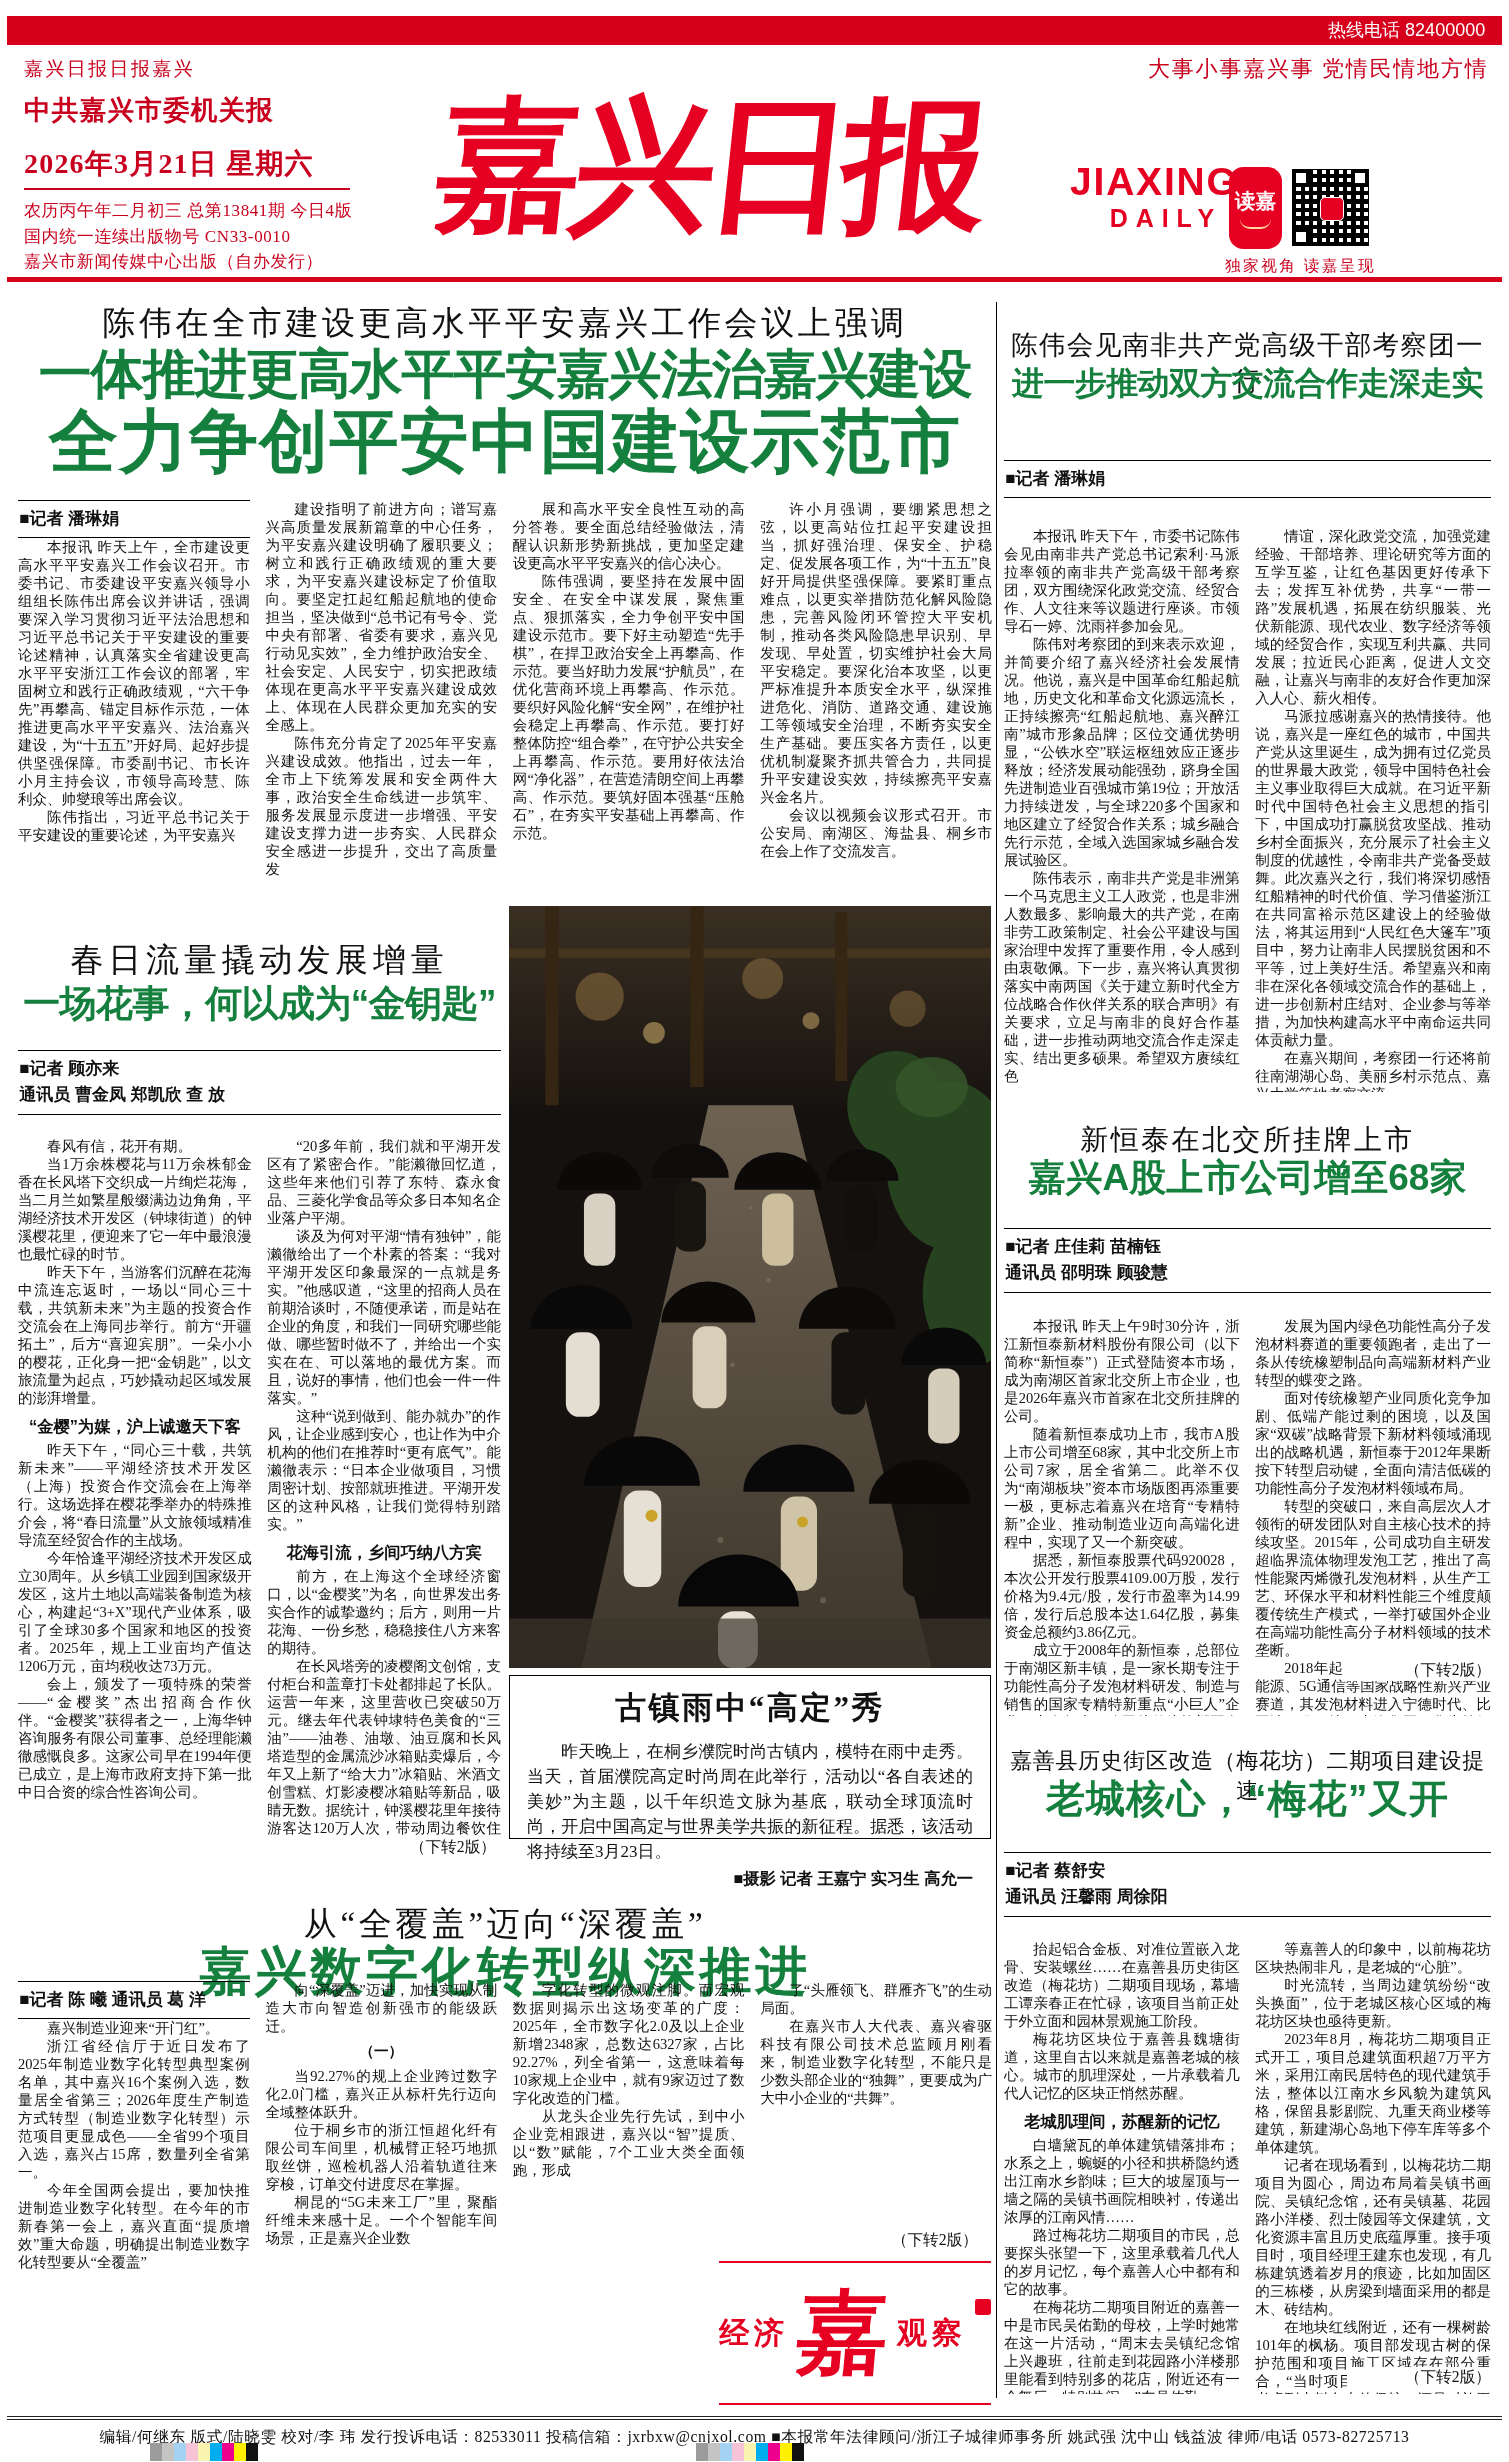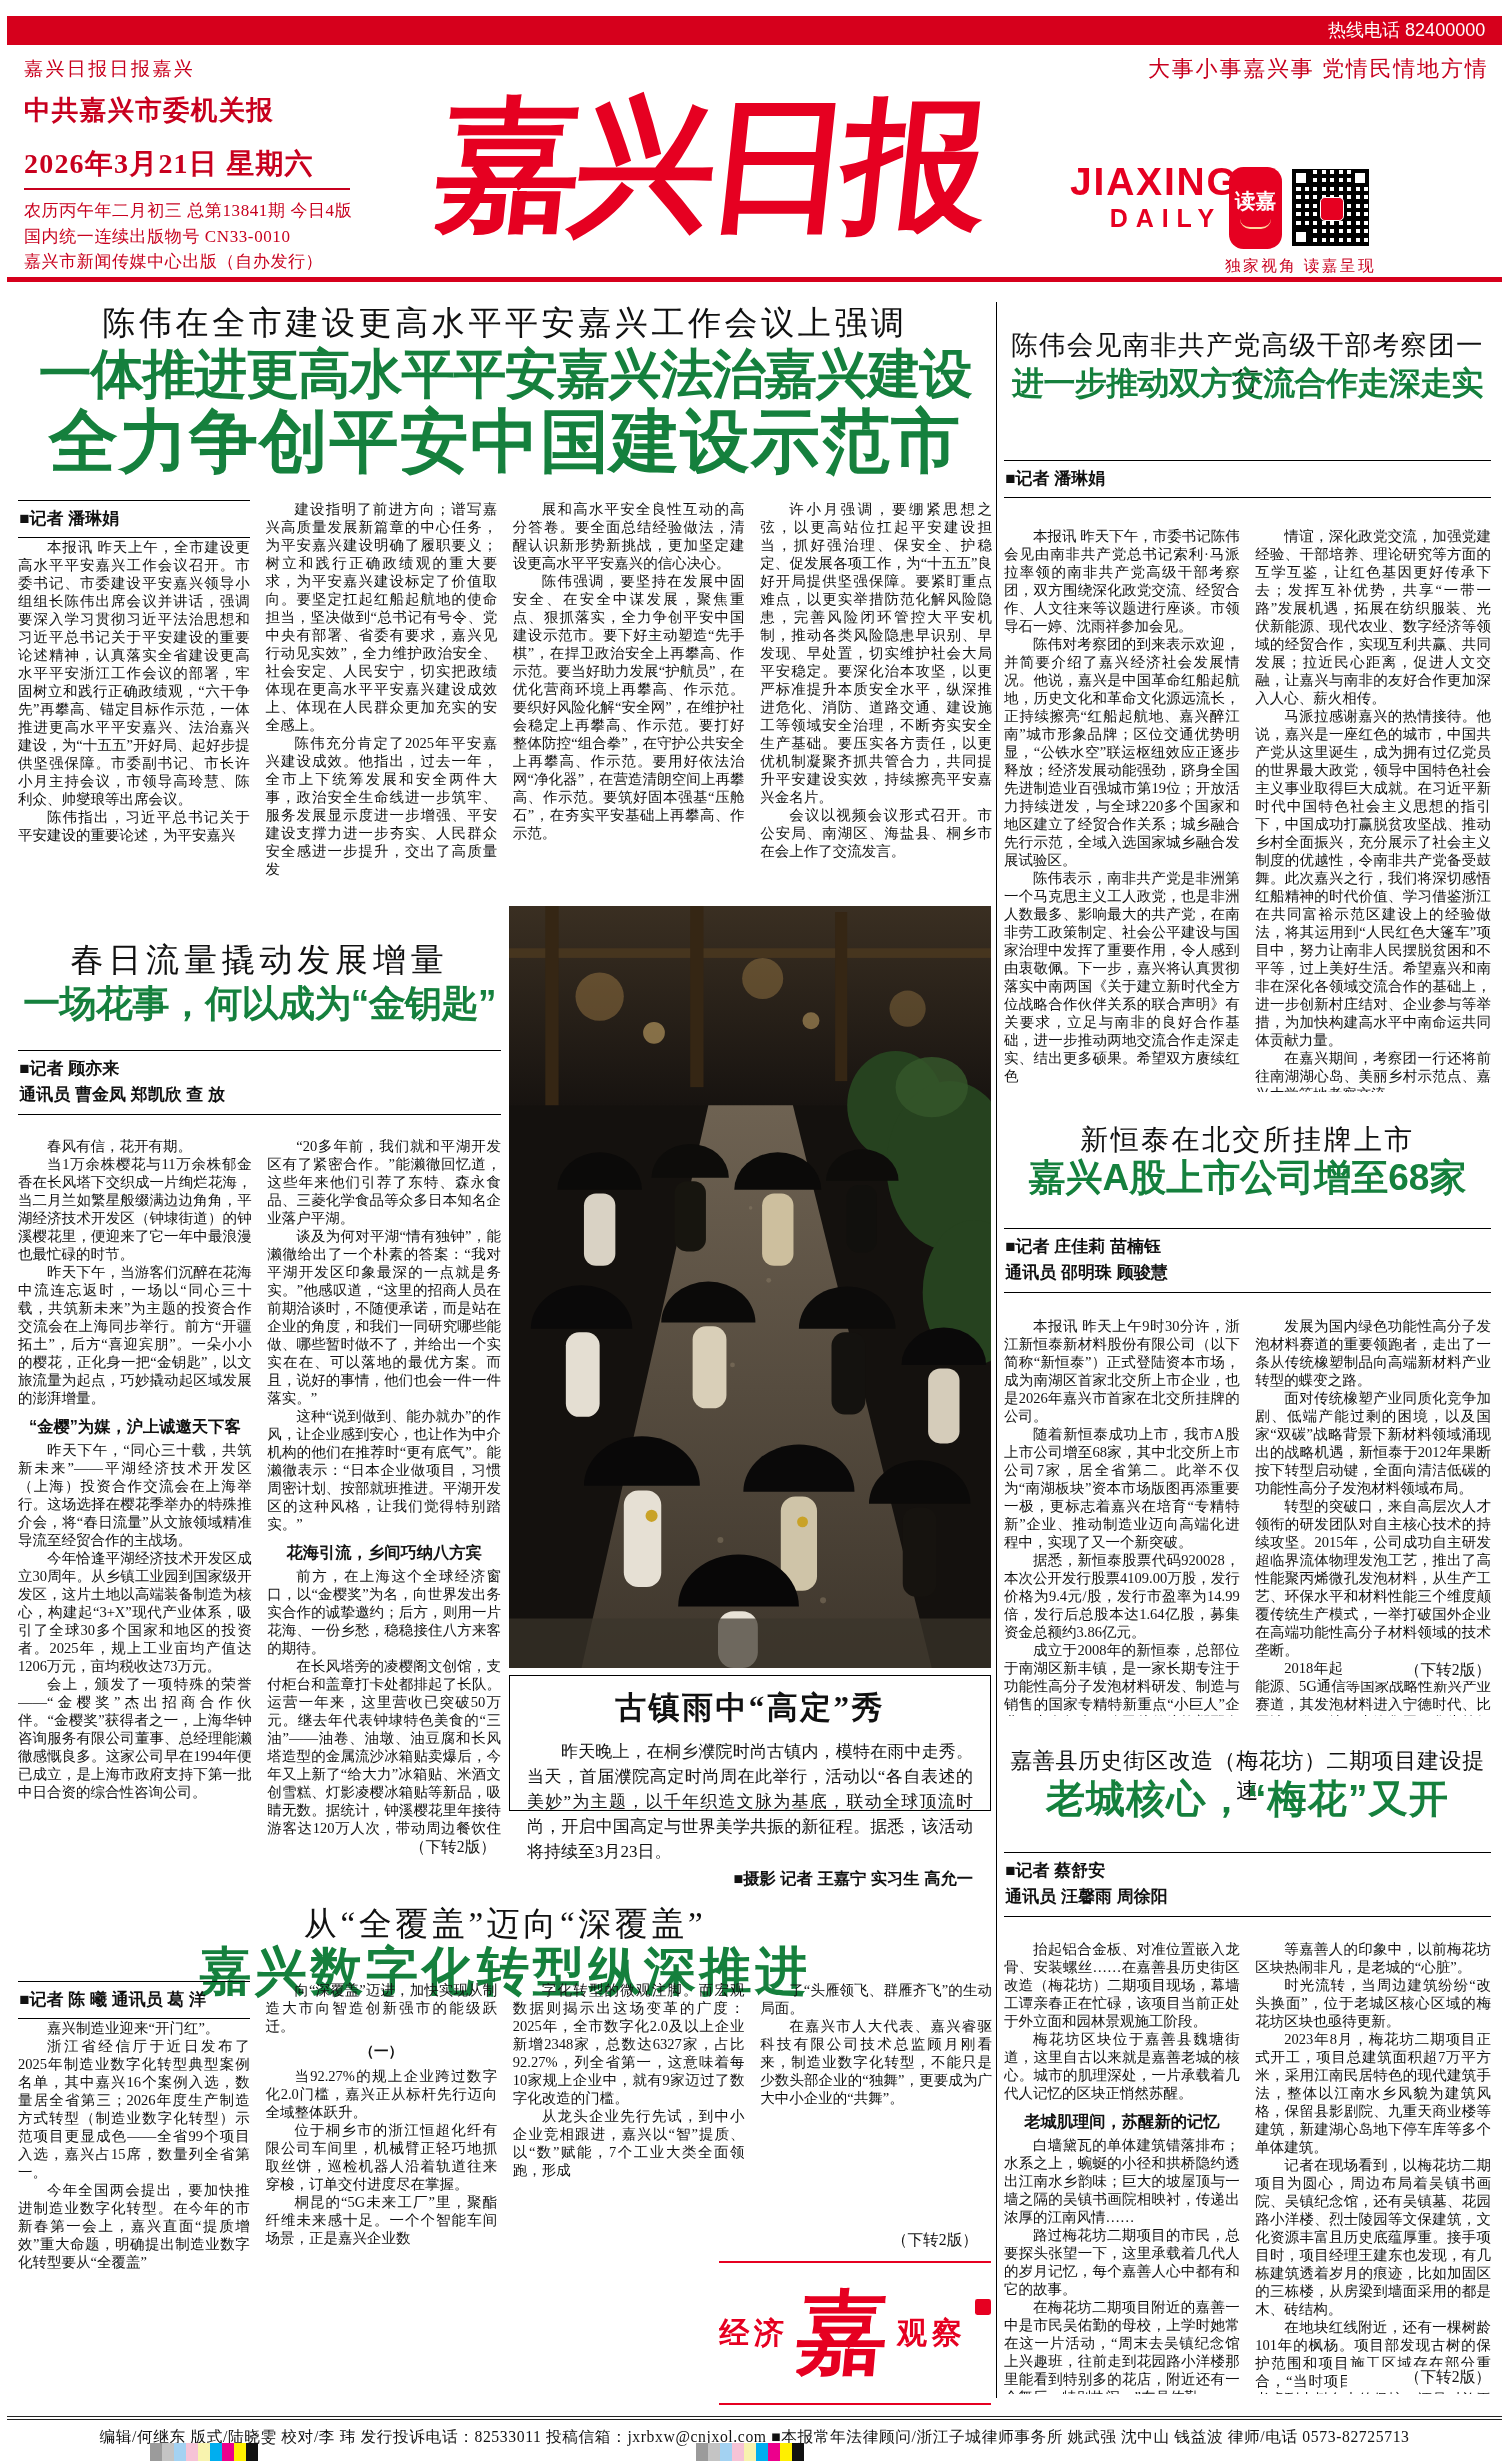--- a/index.html
+++ b/index.html
@@ -63,21 +63,21 @@
   #africa-cols .col{height:565px;}
   
   #flower-kicker{left:18px;top:938px;width:483px;font-size:33px;letter-spacing:4.8px;}
   #flower-h{left:18px;top:980px;width:483px;font-size:37px;line-height:48px;letter-spacing:-0.6px;}
   #flower-byline{left:18px;top:1050px;width:483px;box-sizing:border-box;}
   #flower-cols{left:18px;top:1137px;width:483px;height:725px;}
   #flower-cols .col{height:725px;}
   #flower-jump{left:254px;top:1837px;width:242px;}
   
   #photo{left:509px;top:906px;width:482px;height:762px;background:#14110e;overflow:hidden;}
-  #caption-box{left:509px;top:1675px;width:482px;height:136px;border:1.2px solid #000;box-sizing:border-box;
+  #caption-box{left:509px;top:1675px;width:482px;height:164px;border:1.2px solid #000;box-sizing:border-box;
                padding:8.5px 17px;}
   #caption-title{text-align:center;font-size:31px;font-weight:bold;letter-spacing:2.4px;margin:2.4px 0 9.7px;}
   #caption-text{font-size:17px;line-height:25px;text-align:justify;text-indent:2em;}
   #caption-credit{text-align:right;font-family:"Liberation Sans",sans-serif;font-weight:bold;
                   font-size:16.3px;margin-top:4.8px;}
   
   #ipo-kicker{left:1004px;top:1121px;width:487px;font-size:28px;letter-spacing:2.4px;text-align:center;}
   #ipo-h{left:1004px;top:1155px;width:487px;font-size:37px;line-height:46px;}
   #ipo-byline{left:1004px;top:1228px;width:487px;box-sizing:border-box;}
   #ipo-cols{left:1004px;top:1317px;width:487px;height:399px;}

